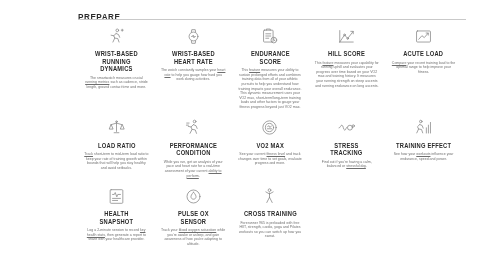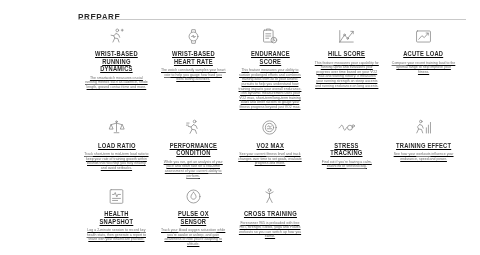--- a/index.html
+++ b/index.html
@@ -6,21 +6,20 @@
   html,body {
     width:480px; height:255px;
     background:#ffffff;
     font-family:"Liberation Sans", sans-serif;
     overflow:hidden;
   }
   .page {
     width:480px; height:255px;
     padding:6px 18px 0 78px;
     position:relative;
-    text-decoration:underline;
   }
   .header-row { position:relative; height:14px; }
   .page-title {
     font-family:"Liberation Sans Narrow","Liberation Sans",sans-serif;
     font-weight:bold;
     font-size:9.5px;
     letter-spacing:0.6px;
     color:#2b2b2b;
     text-transform:uppercase;
     display:inline-block;

